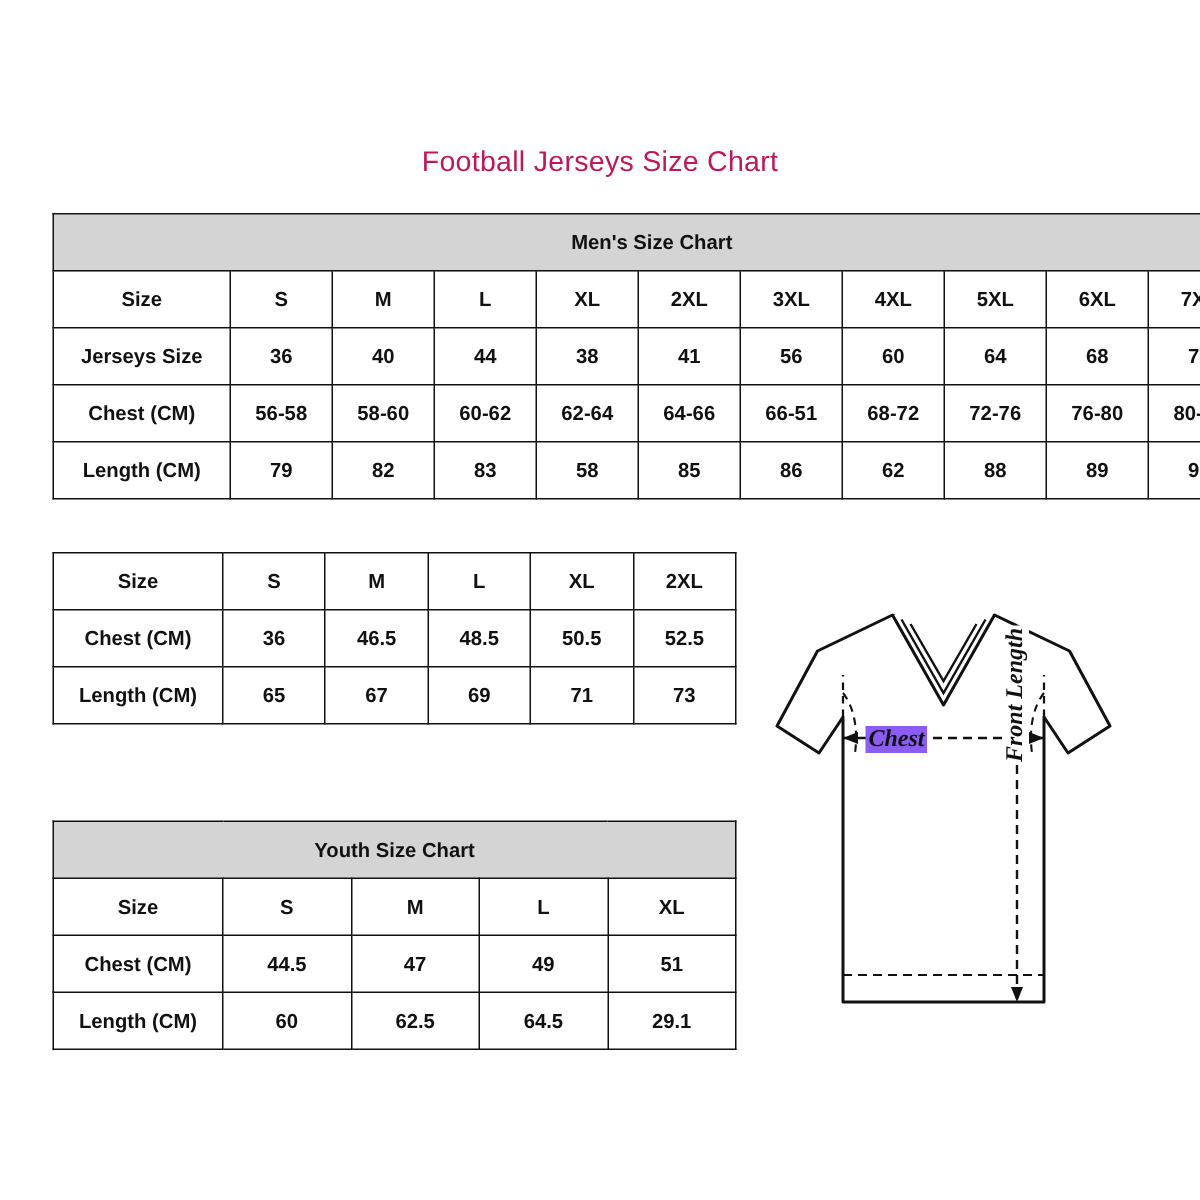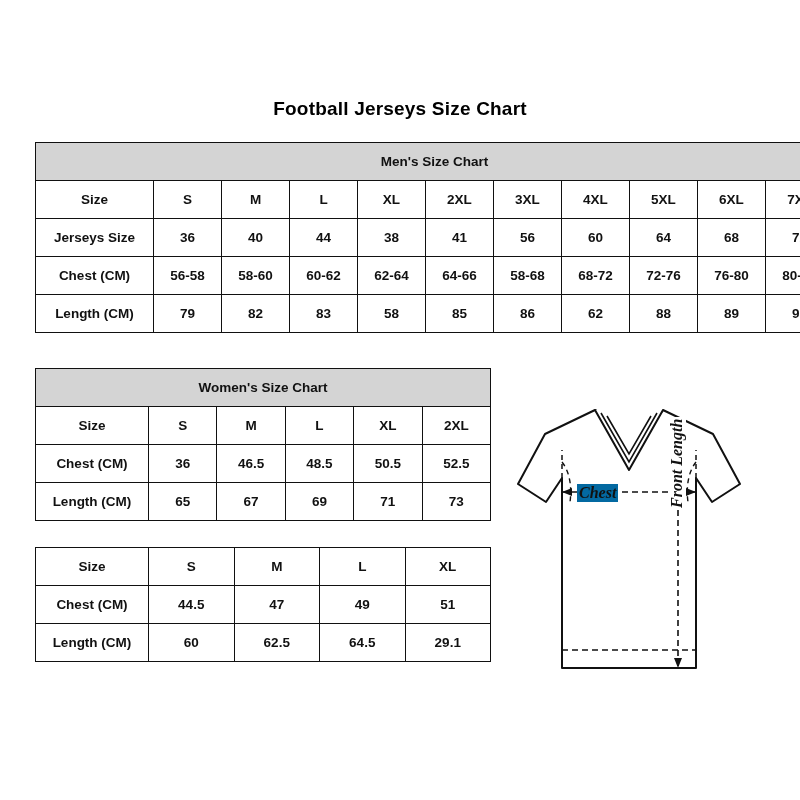--- a/index.html
+++ b/index.html
@@ -16,23 +16,23 @@
     overflow: hidden;
   }
 
   #page-title {
     position: absolute;
     top: 98px;
     left: 0;
     width: 800px;
     text-align: center;
     font-size: 19px;
-    font-weight: bold;
+    font-weight: normal;
     letter-spacing: 0.2px;
-    color: #000000;
+    color: #be185d;
   }
 
   table.size-table {
     position: absolute;
     border-collapse: collapse;
     table-layout: fixed;
     background: #ffffff;
   }
   table.size-table td,
   table.size-table th {
@@ -96,21 +96,21 @@
     font-family: "Liberation Serif", serif;
     font-style: italic;
     font-weight: bold;
     font-size: 16px;
     color: #111111;
     white-space: nowrap;
   }
   #chest-label {
     left: 77px;
     top: 92px;
-    background: #0369a1;
+    background: #8b5cf6;
     padding: 0 2px;
   }
   #front-length-label {
     left: 168px;
     top: 118px;
     transform: rotate(-90deg);
     transform-origin: left top;
     background: #ffffff;
     padding: 0 2px;
   }
@@ -164,21 +164,21 @@
       <td>68</td>
       <td>72</td>
     </tr>
     <tr>
       <td class="rowlabel">Chest (CM)</td>
       <td>56-58</td>
       <td>58-60</td>
       <td>60-62</td>
       <td>62-64</td>
       <td>64-66</td>
-      <td>58-68</td>
+      <td>66-51</td>
       <td>68-72</td>
       <td>72-76</td>
       <td>76-80</td>
       <td>80-84</td>
     </tr>
     <tr>
       <td class="rowlabel">Length (CM)</td>
       <td>79</td>
       <td>82</td>
       <td>83</td>
@@ -196,23 +196,20 @@
 <table class="size-table" id="womens-table">
   <colgroup>
     <col class="label">
     <col class="data">
       <col class="data">
       <col class="data">
       <col class="data">
       <col class="data">
   </colgroup>
   <tbody>
-    <tr class="tbl-header">
-      <td colspan="6">Women's Size Chart</td>
-    </tr>
     <tr>
       <td class="rowlabel">Size</td>
       <td>S</td>
       <td>M</td>
       <td>L</td>
       <td>XL</td>
       <td>2XL</td>
     </tr>
     <tr>
       <td class="rowlabel">Chest (CM)</td>
@@ -235,20 +232,23 @@
 
 <table class="size-table" id="youth-table">
   <colgroup>
     <col class="label">
     <col class="data">
       <col class="data">
       <col class="data">
       <col class="data">
   </colgroup>
   <tbody>
+    <tr class="tbl-header">
+      <td colspan="5">Youth Size Chart</td>
+    </tr>
     <tr>
       <td class="rowlabel">Size</td>
       <td>S</td>
       <td>M</td>
       <td>L</td>
       <td>XL</td>
     </tr>
     <tr>
       <td class="rowlabel">Chest (CM)</td>
       <td>44.5</td>

